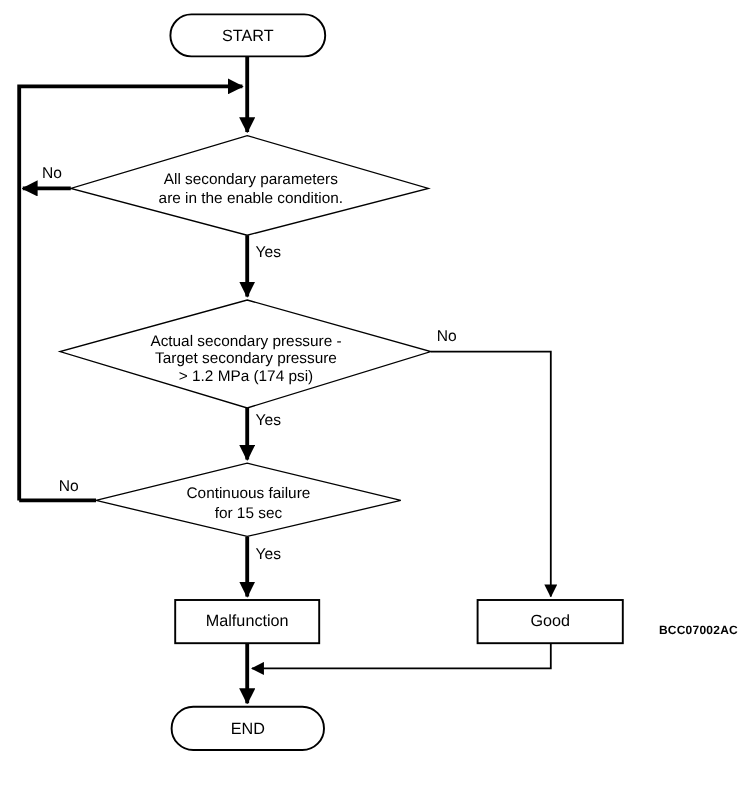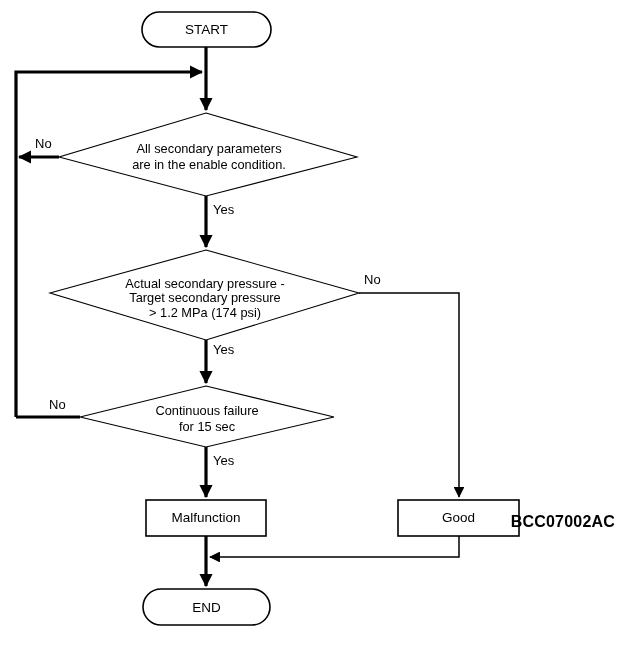--- a/index.html
+++ b/index.html
@@ -64,21 +64,21 @@
     font-size: 13px;
     fill: #000000;
     text-anchor: start;
     dominant-baseline: middle;
   }
   .ref-code {
     position: absolute;
     right: 12px;
     bottom: 8px;
     font-family: "Liberation Sans", sans-serif;
-    font-size: 16px;
+    font-size: 10px;
     font-weight: bold;
     letter-spacing: 0.2px;
     color: #000000;
   }
 </style>
 </head>
 <body>
 
 <div id="flowchart-root">
   <svg class="chart" viewBox="0 0 623 657" xmlns="http://www.w3.org/2000/svg">

